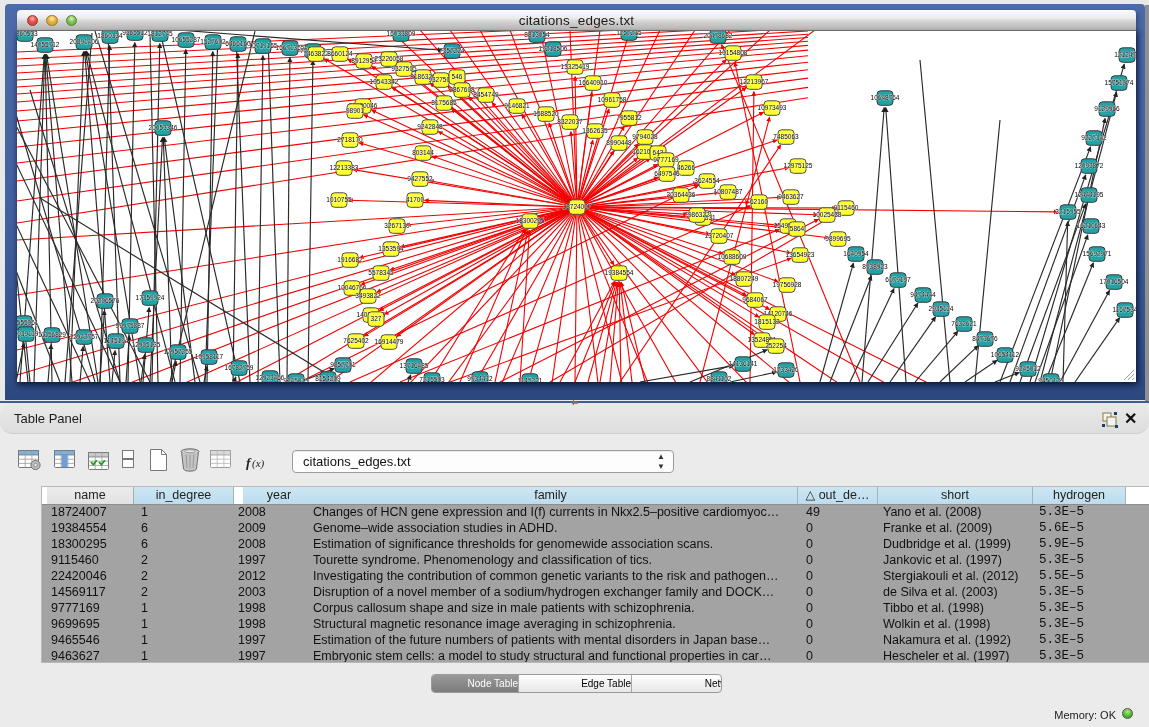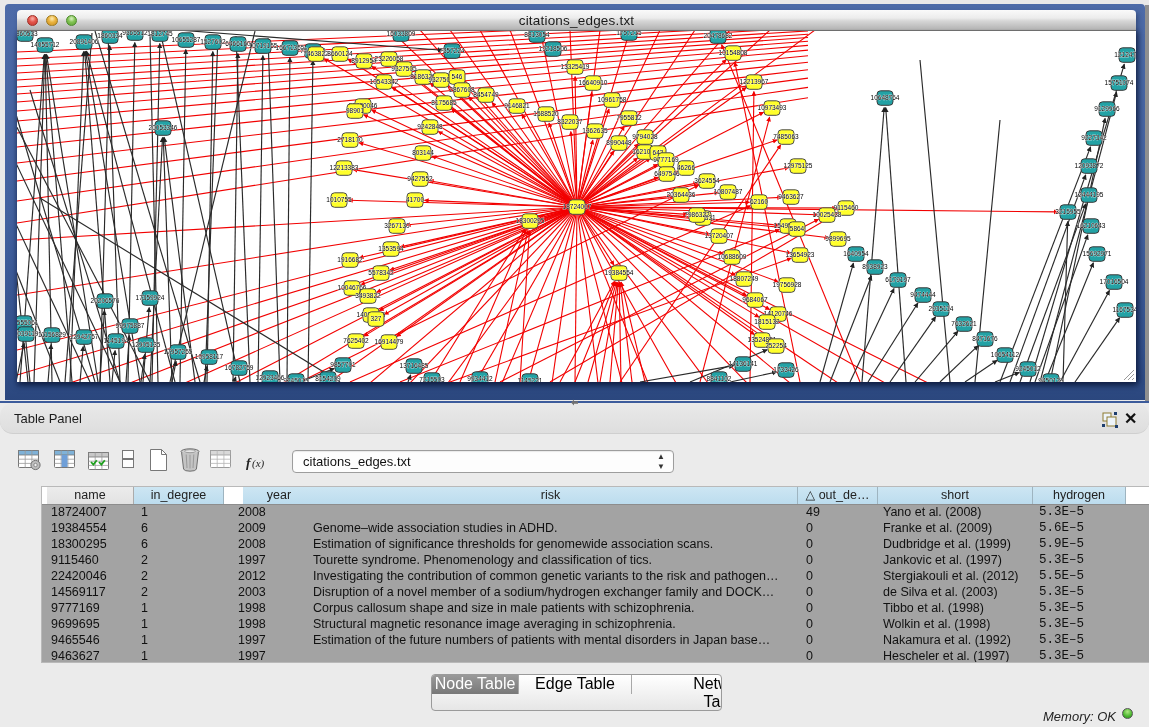--- a/index.html
+++ b/index.html
@@ -50,27 +50,27 @@
 #thbar { position:absolute; left:0; top:0; width:1127px; height:18px; border-bottom:1px solid #8d8d8d; background:#fff; }
 .trow { position:absolute; left:0; width:1127px; height:16px; font-size:12.5px; color:#111; }
 .trow .c { position:absolute; top:0; white-space:nowrap; overflow:hidden; }
 .c0 { left:9px; width:84px; } .c1 { left:99px; width:88px; } .c2 { left:196px; width:68px; }
 .c3 { left:271px; width:486px; } .c4 { left:764px; width:68px; } .c5 { left:841px; width:150px; }
 .c6 { left:997px; width:92px;font-family:Liberation Mono, monospace; }
 #vscroll { position:absolute; left:1111px; top:19px; width:15px; height:157px; background:#fcfcfc;
   border-left:1px solid #e3e3e3; }
 #vthumb { position:absolute; left:2.5px; top:4px; width:9px; height:18px; background:#b9b9b9; border-radius:5px; }
 
-#tabs { position:absolute; left:431px; top:273px; width:291px; height:37px; border:1px solid #9a9a9a;
-  border-radius:4px; overflow:hidden; font-size:16px; line-height:18px; text-align:center;
+#tabs { position:absolute; left:431px; top:273px; width:291px; height:19px; border:1px solid #9a9a9a;
+  border-radius:4px; overflow:hidden; font-size:10px; line-height:18px; text-align:right;
   background:linear-gradient(180deg,#fff,#e6e6e6); }
 #tabs .seg { position:absolute; top:0; height:19px; }
 #tabs .sel { background:linear-gradient(180deg,#9a9a9a,#787878); color:#fff; }
 #tabs .d { position:absolute; top:0; width:1px; height:19px; background:#a8a8a8; }
-#status { position:absolute; right:33px; top:308px; font-size:13px; color:#222;font-style:italic; }
+#status { position:absolute; right:33px; top:308px; font-size:11px; color:#222; }
 #led { position:absolute; left:1122px; top:307px; width:11px; height:11px; border-radius:50%;
   background:radial-gradient(circle at 50% 30%,#a8e57c 5%,#49b52e 60%,#2f8f1f 100%); border:1px solid #555; }
 #cursor { position:absolute; left:570px; top:398px; width:10px; height:9px; }
 </style></head>
 <body>
 <div id="desk">
   <div id="frame">
     <div class="innershadow"></div>
     <div id="canvas">
         <svg width="1119" height="351" viewBox="0 0 1119 351" style="display:block">
@@ -691,31 +691,32 @@
       <text x="246" y="21" style="font:italic 700 13.5px 'Liberation Serif',serif;fill:#222">f</text>
       <text x="252" y="21" style="font:italic 400 11px 'Liberation Serif',serif;fill:#222">(x)</text>
     </svg>
   <div id="combo">
       <span class="txt">citations_edges.txt</span>
       <span class="arr">▲<br>▼</span>
     </div>
   <div id="tablebox">
     <div id="thbar">
       <span class="th gray" style="left:5px;width:87px;">name</span>
-      <span class="th" style="left:92px;width:90px;">in_degree</span>
+      <span class="th" style="left:92px;width:100px;">in_degree</span>
       <span class="th" style="left:201px;width:73px;">year</span>
-      <span class="th" style="left:262px;width:494px;">risk</span>
+      <span class="th" style="left:262px;width:494px;">family</span>
       <span class="th" style="left:756px;width:80px;">△ out_de…</span>
       <span class="th" style="left:836px;width:155px;">short</span>
       <span class="th" style="left:991px;width:93px;">hydrogen</span>
     </div>
     <div class="trow" style="top:18px">
         <span class="c c0">18724007</span>
         <span class="c c1">1</span>
         <span class="c c2">2008</span>
+        <span class="c c3">Changes of HCN gene expression and I(f) currents in Nkx2.5–positive cardiomyoc…</span>
         <span class="c c4">49</span>
         <span class="c c5">Yano et al. (2008)</span>
         <span class="c c6">5.3E–5</span>
       </div>
       <div class="trow" style="top:34px">
         <span class="c c0">19384554</span>
         <span class="c c1">6</span>
         <span class="c c2">2009</span>
         <span class="c c3">Genome–wide association studies in ADHD.</span>
         <span class="c c4">0</span>
@@ -782,20 +783,21 @@
         <span class="c c2">1997</span>
         <span class="c c3">Estimation of the future numbers of patients with mental disorders in Japan base…</span>
         <span class="c c4">0</span>
         <span class="c c5">Nakamura et al. (1992)</span>
         <span class="c c6">5.3E–5</span>
       </div>
       <div class="trow" style="top:162px">
         <span class="c c0">9463627</span>
         <span class="c c1">1</span>
         <span class="c c2">1997</span>
+        <span class="c c3">Embryonic stem cells: a model to study structural and functional properties in car…</span>
         <span class="c c4">0</span>
         <span class="c c5">Hescheler et al. (1997)</span>
         <span class="c c6">5.3E–5</span>
       </div>
     <div id="vscroll">
         <div id="vthumb"></div>
       </div>
   </div>
   <div id="tabs">
     <span class="seg sel" style="left:0;width:86px;">Node Table</span>

